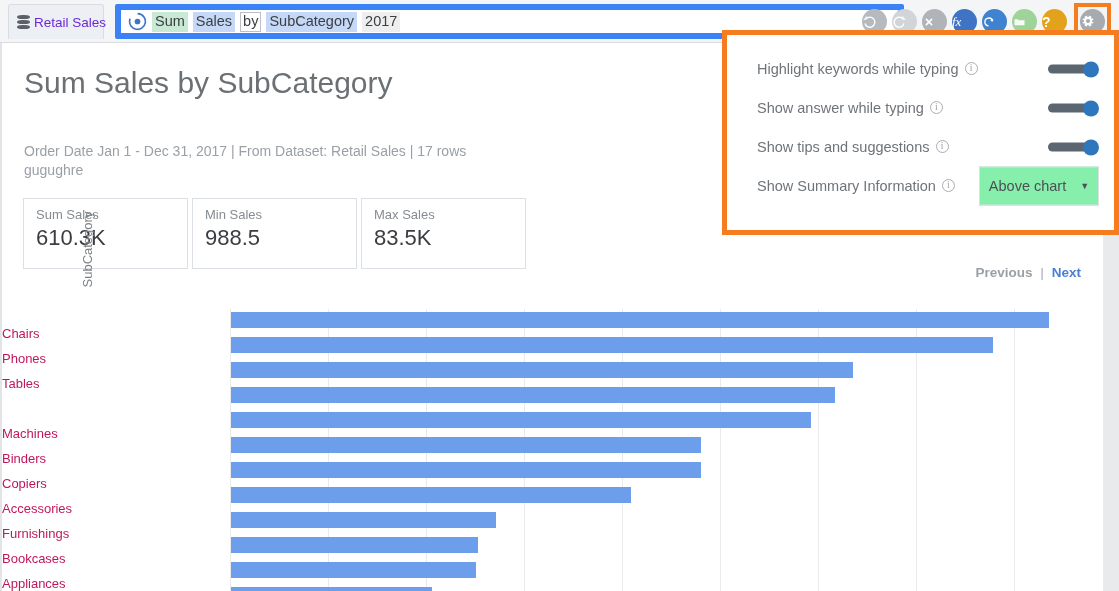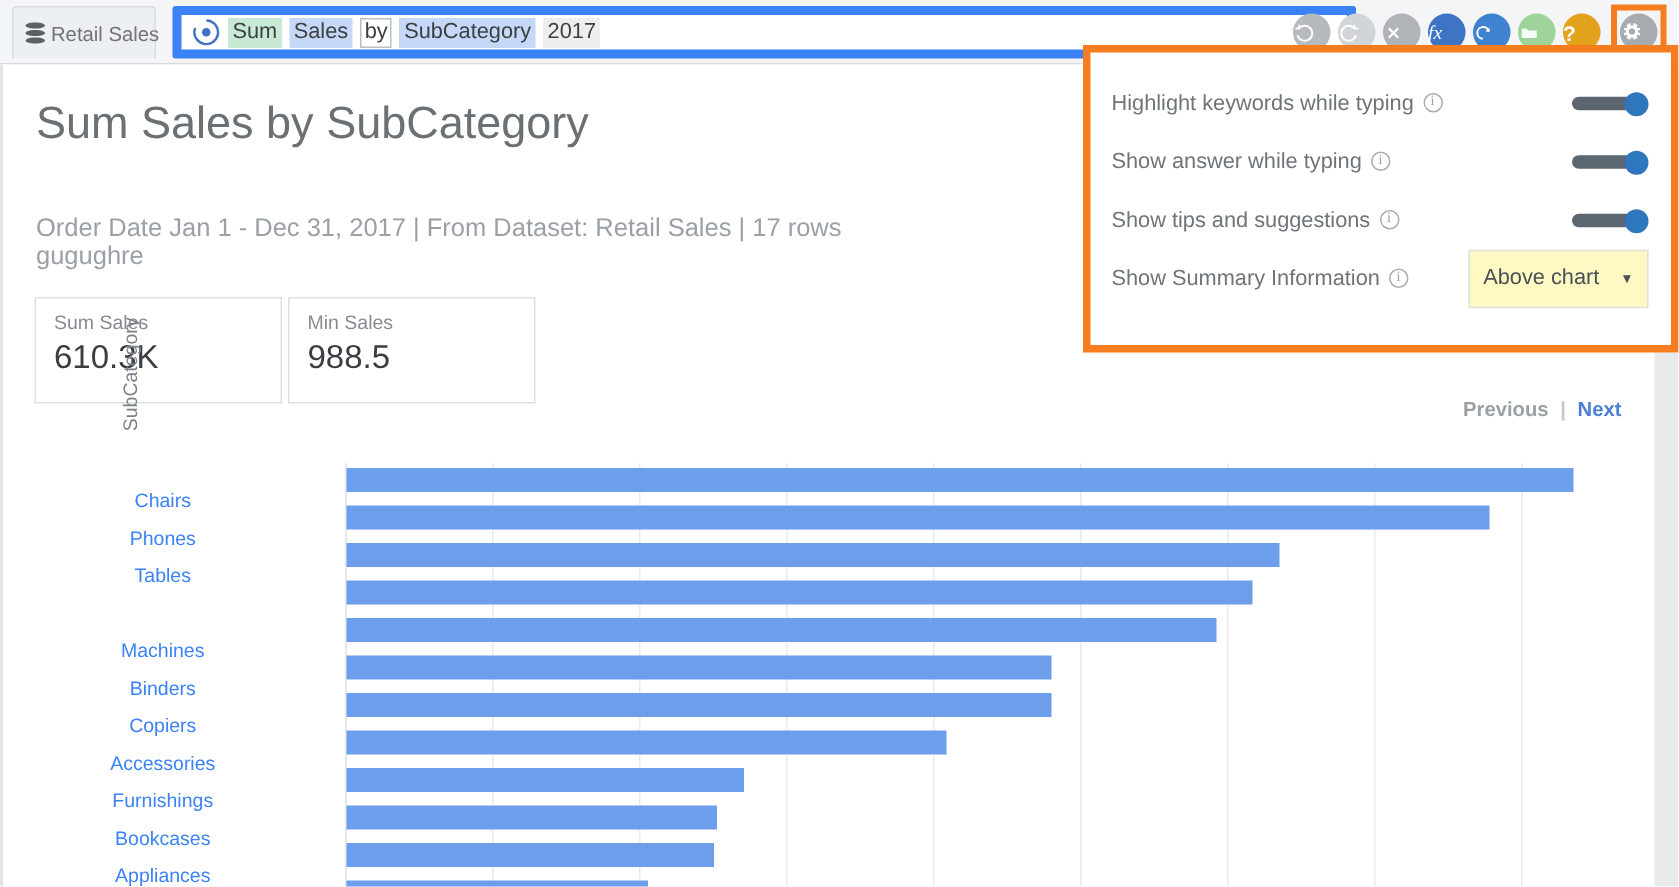--- a/index.html
+++ b/index.html
@@ -24,21 +24,21 @@
     display: flex; align-items: center; padding-left: 8px; gap: 4px;
   }
   .db-icon { width: 13px; height: 15px; position: relative; flex: none; }
   .db-icon i {
     position: absolute; left: 0; width: 13px; height: 4px;
     background: #5c6066; border-radius: 50% / 60%;
   }
   .db-icon i:nth-child(1) { top: 0; }
   .db-icon i:nth-child(2) { top: 5px; }
   .db-icon i:nth-child(3) { top: 10px; }
-  #ds-tab-label { font-size: 13.5px; color: #737373; white-space: nowrap; }
+  #ds-tab-label { font-size: 13.5px; color: #6d28d9; white-space: nowrap; }
 
   #searchbar {
     position: absolute; left: 115px; top: 4px; right: 215px; height: 35px;
     background: #ffffff; border: 6px solid #3b82f6; border-radius: 2px;
     display: flex; align-items: center; padding-left: 7px; gap: 5px;
   }
   .orbit-icon { width: 19px; height: 19px; flex: none; }
   .tok {
     font-size: 14.5px; color: #3c4043; padding: 2px 3px 3px 3px;
     white-space: nowrap; line-height: 15px;
@@ -82,21 +82,21 @@
   #vscroll {
     position: absolute; right: 0; top: 43px; width: 16px; height: 548px;
     background: #e8eaec;
   }
   #page-title {
     position: absolute; left: 22px; top: 23px;
     font-size: 30px; color: #6b7075; font-weight: normal;
   }
   #subtitle {
     position: absolute; left: 22px; top: 99px; width: 640px;
-    font-size: 17px; color: #9aa0a6; line-height: 19px;
+    font-size: 14px; color: #9aa0a6; line-height: 19px;
   }
 
   
   #cards { position: absolute; left: 21px; top: 155px; display: flex; gap: 4px; }
   .card {
     width: 165px; height: 71px; border: 1px solid #dcdfe3; background: #fff;
     padding: 8px 0 0 12px;
   }
   .card-label { font-size: 13px; color: #878c92; margin-bottom: 3px; }
   .card-value { font-size: 22px; color: #3a3d41; }
@@ -130,30 +130,30 @@
   .row { position: absolute; left: 0; height: 25px; width: 100%; }
   .bar {
     position: absolute; left: 1px; top: 3px; height: 16px;
     background: #6d9eeb;
   }
   .labelcol {
     position: absolute; left: 0; top: 266px; width: 222px; height: 325px;
   }
   .lrow {
     position: absolute; left: 0; width: 222px; height: 25px;
-    padding-right: 9px; text-align: center;
-    font-size: 13px; color: #3b82f6; line-height: 25px; white-space: nowrap;
+    padding-right: 9px; text-align: left;
+    font-size: 13px; color: #be185d; line-height: 25px; white-space: nowrap;
   }
 
   
   #settings {
     position: absolute; left: 722px; top: 30px; width: 397px; height: 205px;
     border: 5px solid #f57c1f; background: #ffffff; z-index: 30;
   }
-  #settings-inner { position: relative; width: 100%; height: 100%; padding: 14px 0 0 0; }
+  #settings-inner { position: relative; width: 100%; height: 100%; padding: 14px 0 0 16px; }
   .srow {
     position: relative; height: 39px; display: flex; align-items: center;
     padding: 0 15px 0 14px;
   }
   .slabel {
     font-size: 14.5px; color: #6f7479; white-space: nowrap;
     display: flex; align-items: center; gap: 6px;
   }
   .info-ico {
     width: 13px; height: 13px; border: 1px solid #a9aeb3; border-radius: 50%;
@@ -167,21 +167,21 @@
   .toggle .trk {
     position: absolute; left: 0; top: 3px; width: 42px; height: 9px;
     background: #5b6670; border-radius: 5px;
   }
   .toggle .knb {
     position: absolute; right: 0; top: 0; width: 16px; height: 16px;
     border-radius: 50%; background: #2f77bd;
   }
   #dropdown {
     position: absolute; right: 15px; top: 50%; transform: translateY(-50%);
-    width: 120px; height: 39px; border: 1px solid #dddfe2; background: #fef9c3;
+    width: 120px; height: 39px; border: 1px solid #dddfe2; background: #86efac;
     display: flex; align-items: center; justify-content: center; gap: 14px;
   }
   #dd-value { font-size: 14.5px; color: #4c5055; }
   .caret { font-size: 9px; color: #4c5055; }
 </style>
 </head>
 <body>
 
 <div id="app">
 
@@ -278,20 +278,24 @@
 
     <div id="cards">
       <div class="card">
         <div class="card-label">Sum Sales</div>
         <div class="card-value">610.3K</div>
       </div>
       <div class="card">
         <div class="card-label">Min Sales</div>
         <div class="card-value">988.5</div>
       </div>
+      <div class="card">
+        <div class="card-label">Max Sales</div>
+        <div class="card-value">83.5K</div>
+      </div>
     </div>
 
     <div id="pager">
       <span class="prv">Previous</span>
       <span class="sep">|</span>
       <span class="nxt">Next</span>
     </div>
 
     <div id="y-axis-title">SubCategory</div>
     <div class="labelcol" id="labelcol">

